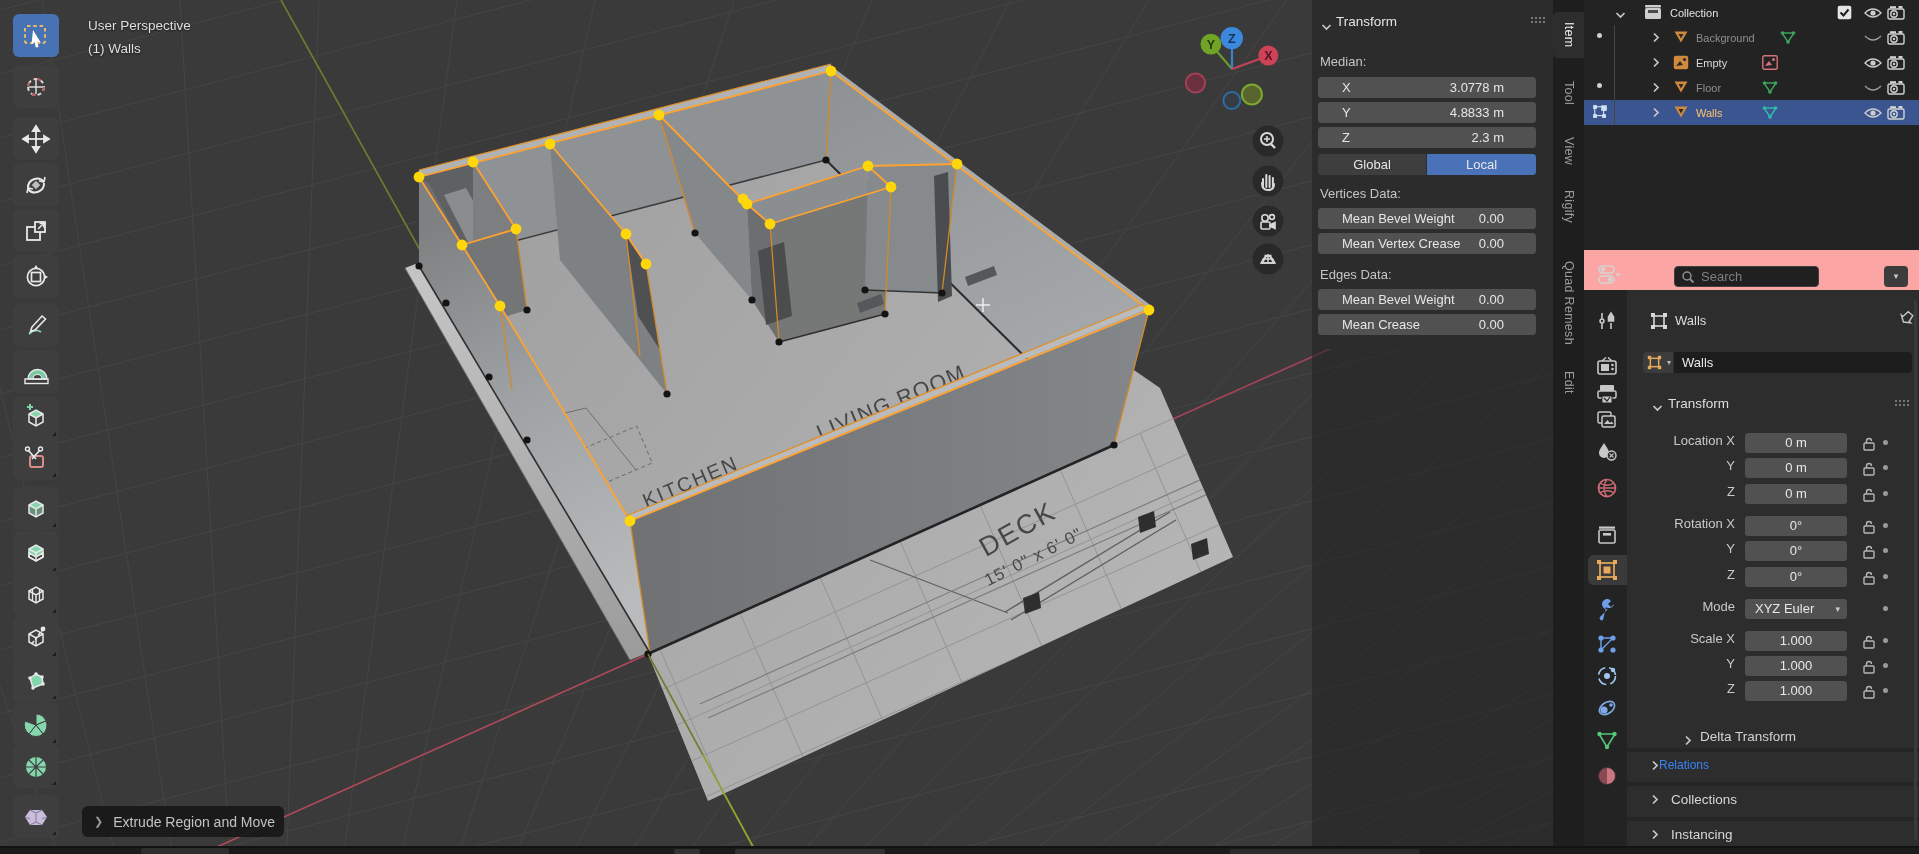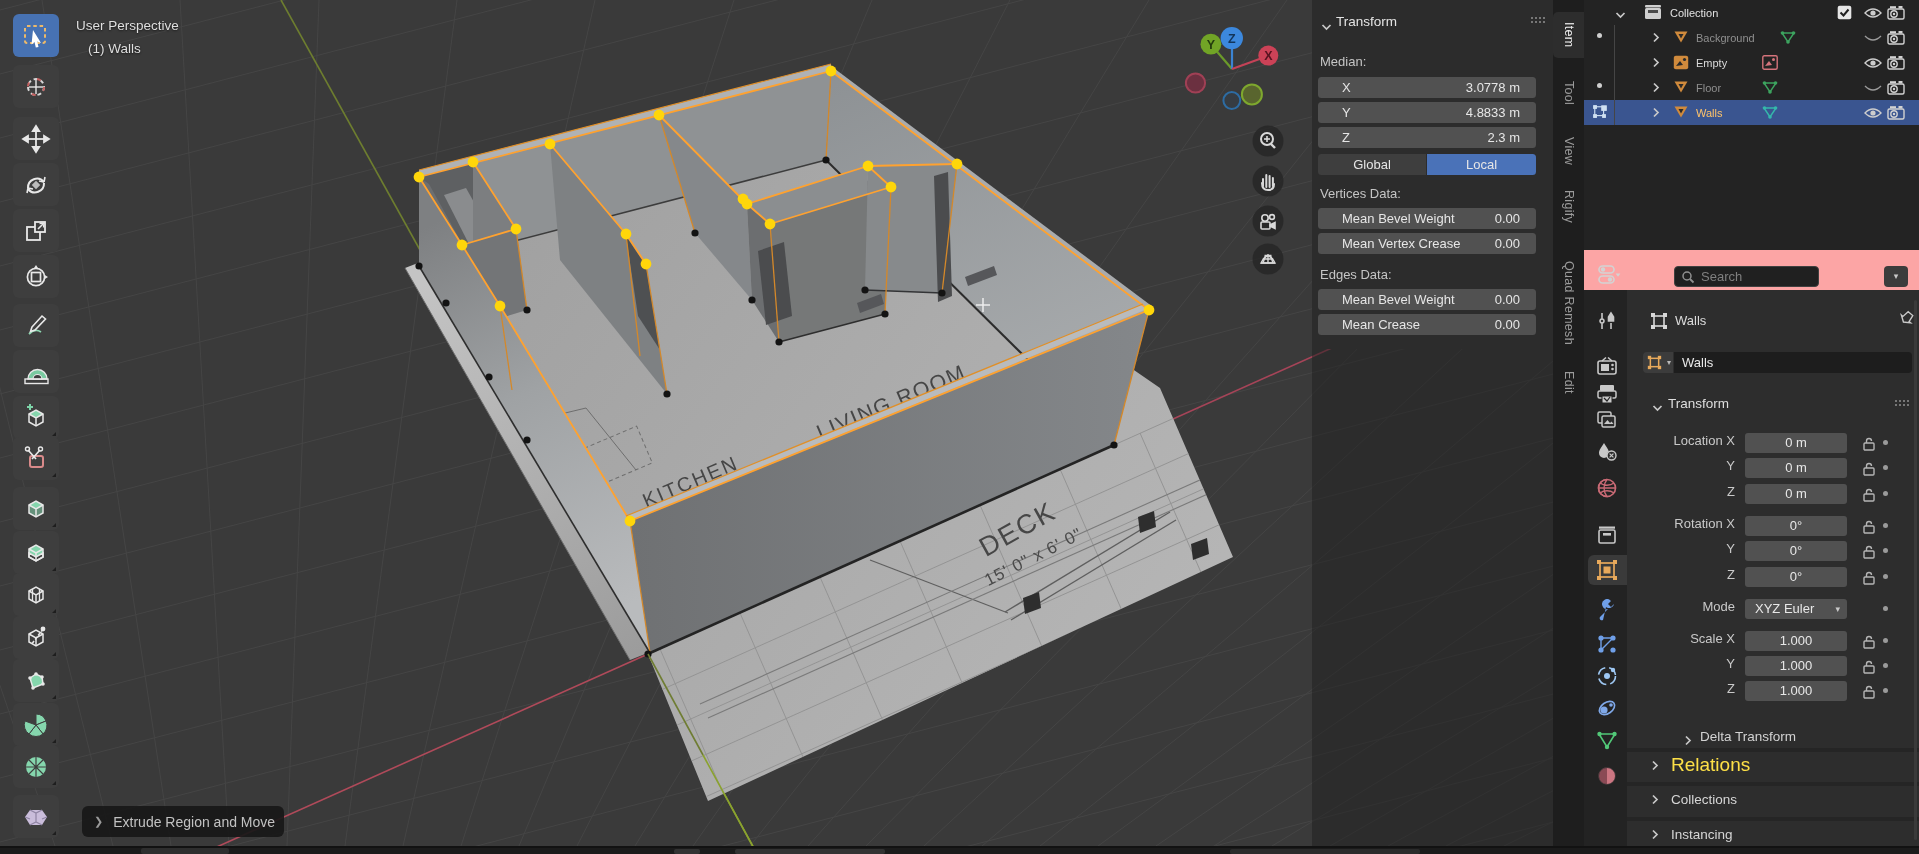--- a/index.html
+++ b/index.html
@@ -9,21 +9,21 @@
 .tb.active{background:#4772b3}
 .corner:after{content:"";position:absolute;right:3px;bottom:3px;border-left:4px solid transparent;border-bottom:4px solid #1e1e1e;width:0;height:0}
 #opbox{position:absolute;left:82px;top:806px;width:202px;height:31px;background:rgba(24,24,24,.92);border-radius:6px;color:#c2c2c2;font-size:14px;display:flex;align-items:center;padding-left:12px}
 #opbox .chev{color:#9a9a9a;margin-right:10px;font-size:11px}
 #npanel{position:absolute;left:1312px;top:0;width:241px;height:846px;background:rgba(32,32,32,.52)}
 #npblock{position:absolute;left:0;top:0;width:241px;height:349px;background:#2c2c2c}
 #npprops{position:absolute;left:0;top:354px;width:241px;height:32px;background:#2c2c2c}
 .nplabel{position:absolute;color:#c5c5c5;font-size:13px}
 .npfield{position:absolute;left:6px;width:218px;height:21px;background:#515151;border-radius:3.5px;color:#e6e6e6;font-size:13px;line-height:21px}
 .npfield .fl{position:absolute;left:24px}
-.npfield .fr{position:absolute;right:16px}
+.npfield .fr{position:absolute;right:32px}
 .grip{position:absolute;width:15px;height:7px;background-image:radial-gradient(circle,#8a8a8a 1px,transparent 1.2px);background-size:4px 4px;opacity:.8}
 #tabs{position:absolute;left:1553px;top:0;width:31px;height:846px;background:#1e1e1e}
 .vtab{position:absolute;left:0;width:31px;color:#9c9c9c;font-size:12.5px;writing-mode:vertical-rl;text-align:center;letter-spacing:.3px}
 .vtab.active{color:#efefef;background:#2d2d2d;border-radius:5px 0 0 5px}
 #right{position:absolute;left:1584px;top:0;width:335px;height:854px;background:#232323}
 #outliner{position:absolute;left:0;top:0;width:335px;height:250px;background:#232323}
 .olrow{position:absolute;left:0;width:335px;height:25px;font-size:11px;color:#d4d4d4;display:flex;align-items:center}
 .olsel{background:#3a5590}
 #props{position:absolute;left:0;top:250px;width:335px;height:604px;background:#2d2d2d}
 #prophdr{position:absolute;left:0;top:0;width:335px;height:40px;background:#fca5a5}
@@ -327,21 +327,21 @@
         <circle cx="1265" cy="218" r="3.2"></circle>
         <circle cx="1272" cy="217" r="2.4"></circle>
         <rect x="1261" y="222" width="9" height="7" rx="1"></rect>
         <path d="M 1270 225 l 5 -2.5 v 6 l -5 -2.5 z" fill="#d9d9d9"></path>
       </g>
 <g stroke="#d9d9d9" stroke-width="1.4" fill="none">
         <path d="M 1261 263 q 7 -14 14 0 z"></path>
         <path d="M 1261 263 h 14 M 1262.8 259 h 10.4 M 1264.5 255.5 h 7 M 1265.5 255.5 l -2.5 7.5 M 1270.5 255.5 l 2.5 7.5 M 1268 254 v 9"></path>
       </g>
 </svg>
-<div class="hdrtxt" style="left:76px;top:18px">User Perspective</div>
+<div class="hdrtxt" style="left:88px;top:18px">User Perspective</div>
 <div class="hdrtxt" style="left:88px;top:41px">(1) Walls</div>
 <div class="tb active" style="top:14px">
       <svg width="30" height="30" viewBox="0 0 30 30">
         <rect x="4" y="5" width="20" height="17" rx="2" fill="none" stroke="#ecb96a" stroke-width="2" stroke-dasharray="3.5 2.8"></rect>
         <path d="M12 9 L20 22 L16.2 20.6 L17.5 26 L14.8 26.5 L13.5 21 L10.5 23.5 Z" fill="#ffffff"></path>
       </svg>
     </div>
 <div class="tb " style="top:65px">
       <svg width="30" height="30" viewBox="0 0 30 30">
         <circle cx="15" cy="15" r="8" fill="none" stroke="#d8d8d8" stroke-width="2" stroke-dasharray="4 3"></circle>
@@ -887,21 +887,21 @@
           <div style="position:absolute;left:57px;top:442px"><svg width="8" height="11" viewBox="0 0 8 11">
               <polyline points="2,1.5 6,5.5 2,9.5" fill="none" stroke="#c9c9c9" stroke-width="1.7"></polyline>
             </svg></div>
 <div style="position:absolute;left:73px;top:439px;color:#d2d2d2;font-size:13.5px">Delta Transform</div>
           <div style="position:absolute;left:0px;top:160px;width:292px;height:0px"></div>
           <div style="position:absolute;left:0;top:458px;width:292px;height:4px;background:#252525"></div>
           <div class="phead" style="top:462px">
             <span style="margin-left:24px;margin-top:2px"><svg width="8" height="11" viewBox="0 0 8 11">
                 <polyline points="2,1.5 6,5.5 2,9.5" fill="none" stroke="#c9c9c9" stroke-width="1.7"></polyline>
               </svg></span>
-            <span style="margin-left:12px;color:#fde047;font-size:19px">Relations</span>
+            <span style="color:#3b82f6;font-size:12px">Relations</span>
           </div>
           <div style="position:absolute;left:0;top:492px;width:292px;height:4px;background:#252525"></div>
           <div class="phead" style="top:496px">
             <span style="margin-left:24px;margin-top:2px"><svg width="8" height="11" viewBox="0 0 8 11">
                 <polyline points="2,1.5 6,5.5 2,9.5" fill="none" stroke="#c9c9c9" stroke-width="1.7"></polyline>
               </svg></span>
             <span style="margin-left:12px;color:#d6d6d6;font-size:13.5px">Collections</span>
           </div>
           <div style="position:absolute;left:0;top:527px;width:292px;height:4px;background:#252525"></div>
           <div class="phead" style="top:531px">

